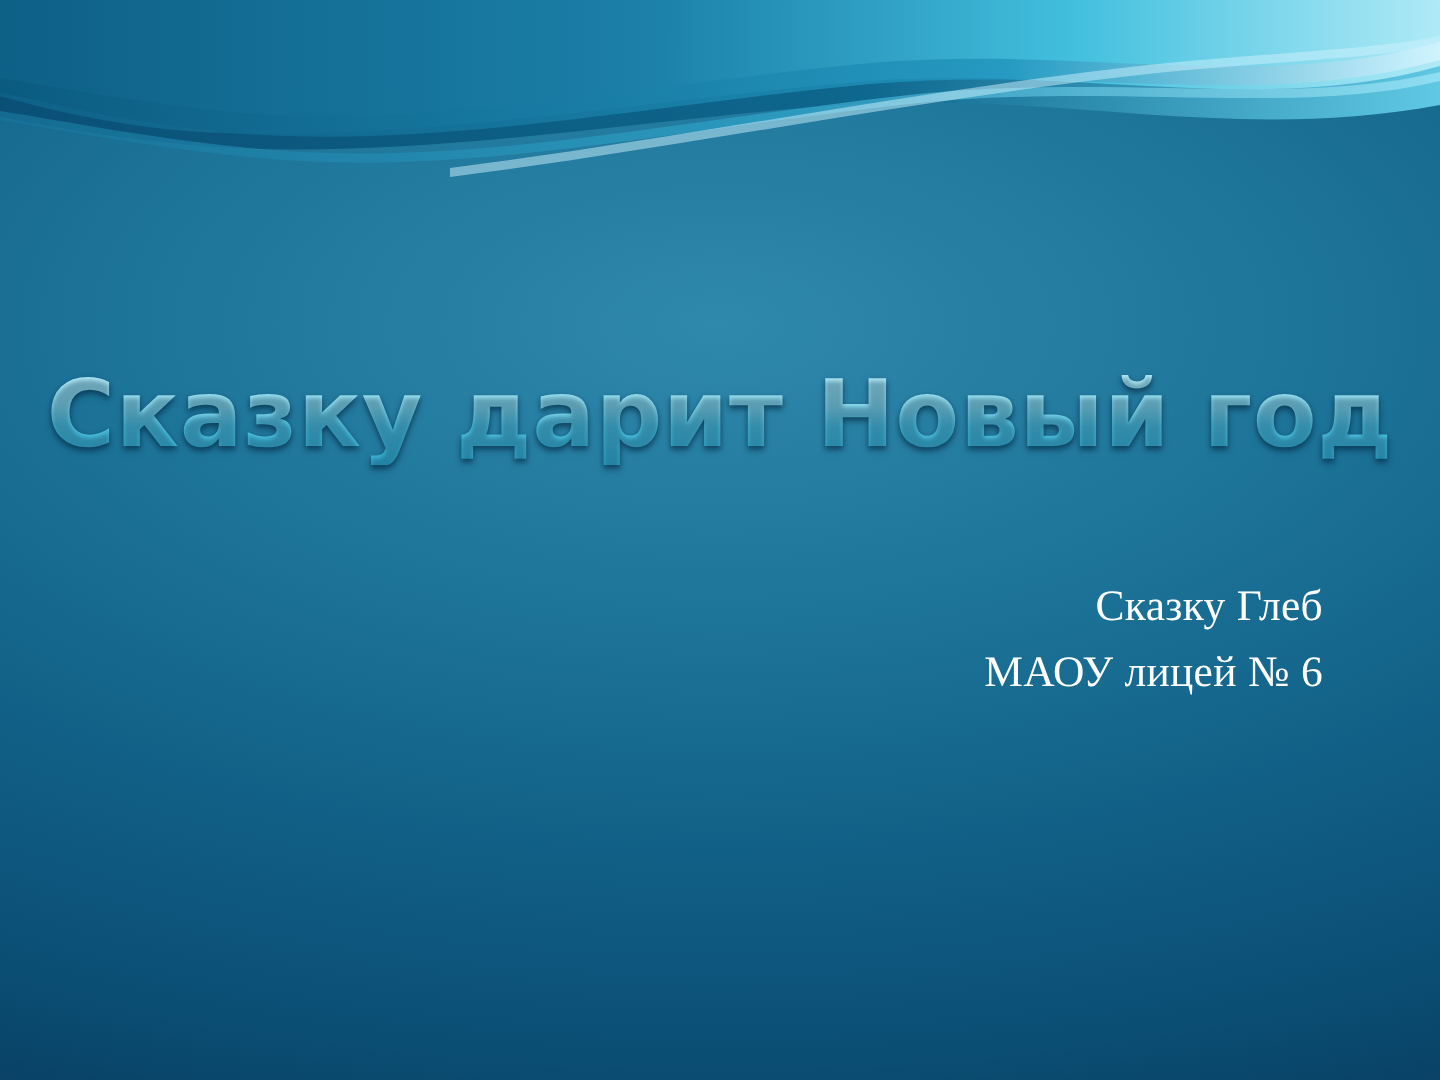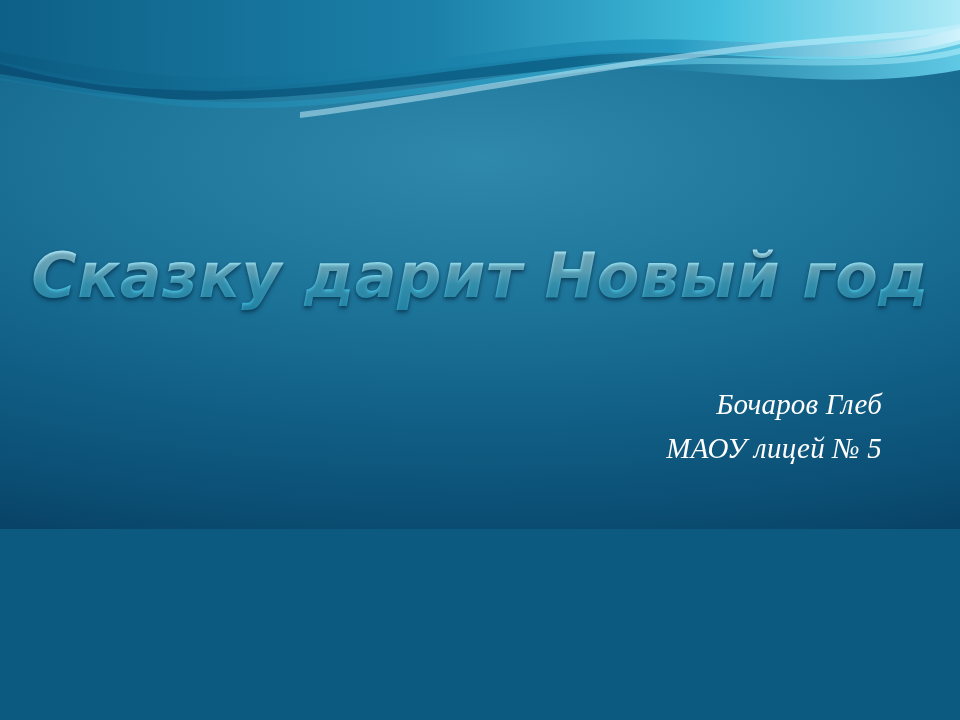--- a/index.html
+++ b/index.html
@@ -3,26 +3,25 @@
 <meta charset="utf-8">
 <style>
   html, body {
     margin: 0;
     padding: 0;
     background: #0d5a80;
   }
   .slide {
     position: relative;
     width: 960px;
-    height: 529px;
+    height: 720px;
     overflow: hidden;
     background:
       radial-gradient(ellipse 120% 80% at 50% 30%, #2f89ad 0%, #1d7499 35%, #115f86 62%, #0b4e74 85%, #083f62 100%);
     font-family: "Liberation Serif", serif;
-    font-style: italic;
   }
 
   
   .wave-band {
     position: absolute;
     top: 0;
     left: 0;
     width: 960px;
     height: 140px;
     pointer-events: none;
@@ -110,17 +109,17 @@
 
     <path d="M300,112 C460,92 640,54 800,40 C870,34 920,32 960,24 L960,30
              C920,38 870,40 800,46 C640,60 460,98 300,118 Z" fill="#cdf2fd" opacity="0.5"></path>
   </svg>
 
   <div class="title-wrap">
     <div class="slide-title">Сказку дарит Новый год</div>
   </div>
 
   <div class="subtitle-wrap">
-    <div class="subtitle-line">Бочаров Глеб</div>
-    <div class="subtitle-line">МАОУ лицей № 5</div>
+    <div class="subtitle-line">Сказку Глеб</div>
+    <div class="subtitle-line">МАОУ лицей № 6</div>
   </div>
 
 </div>
 
 </body></html>

